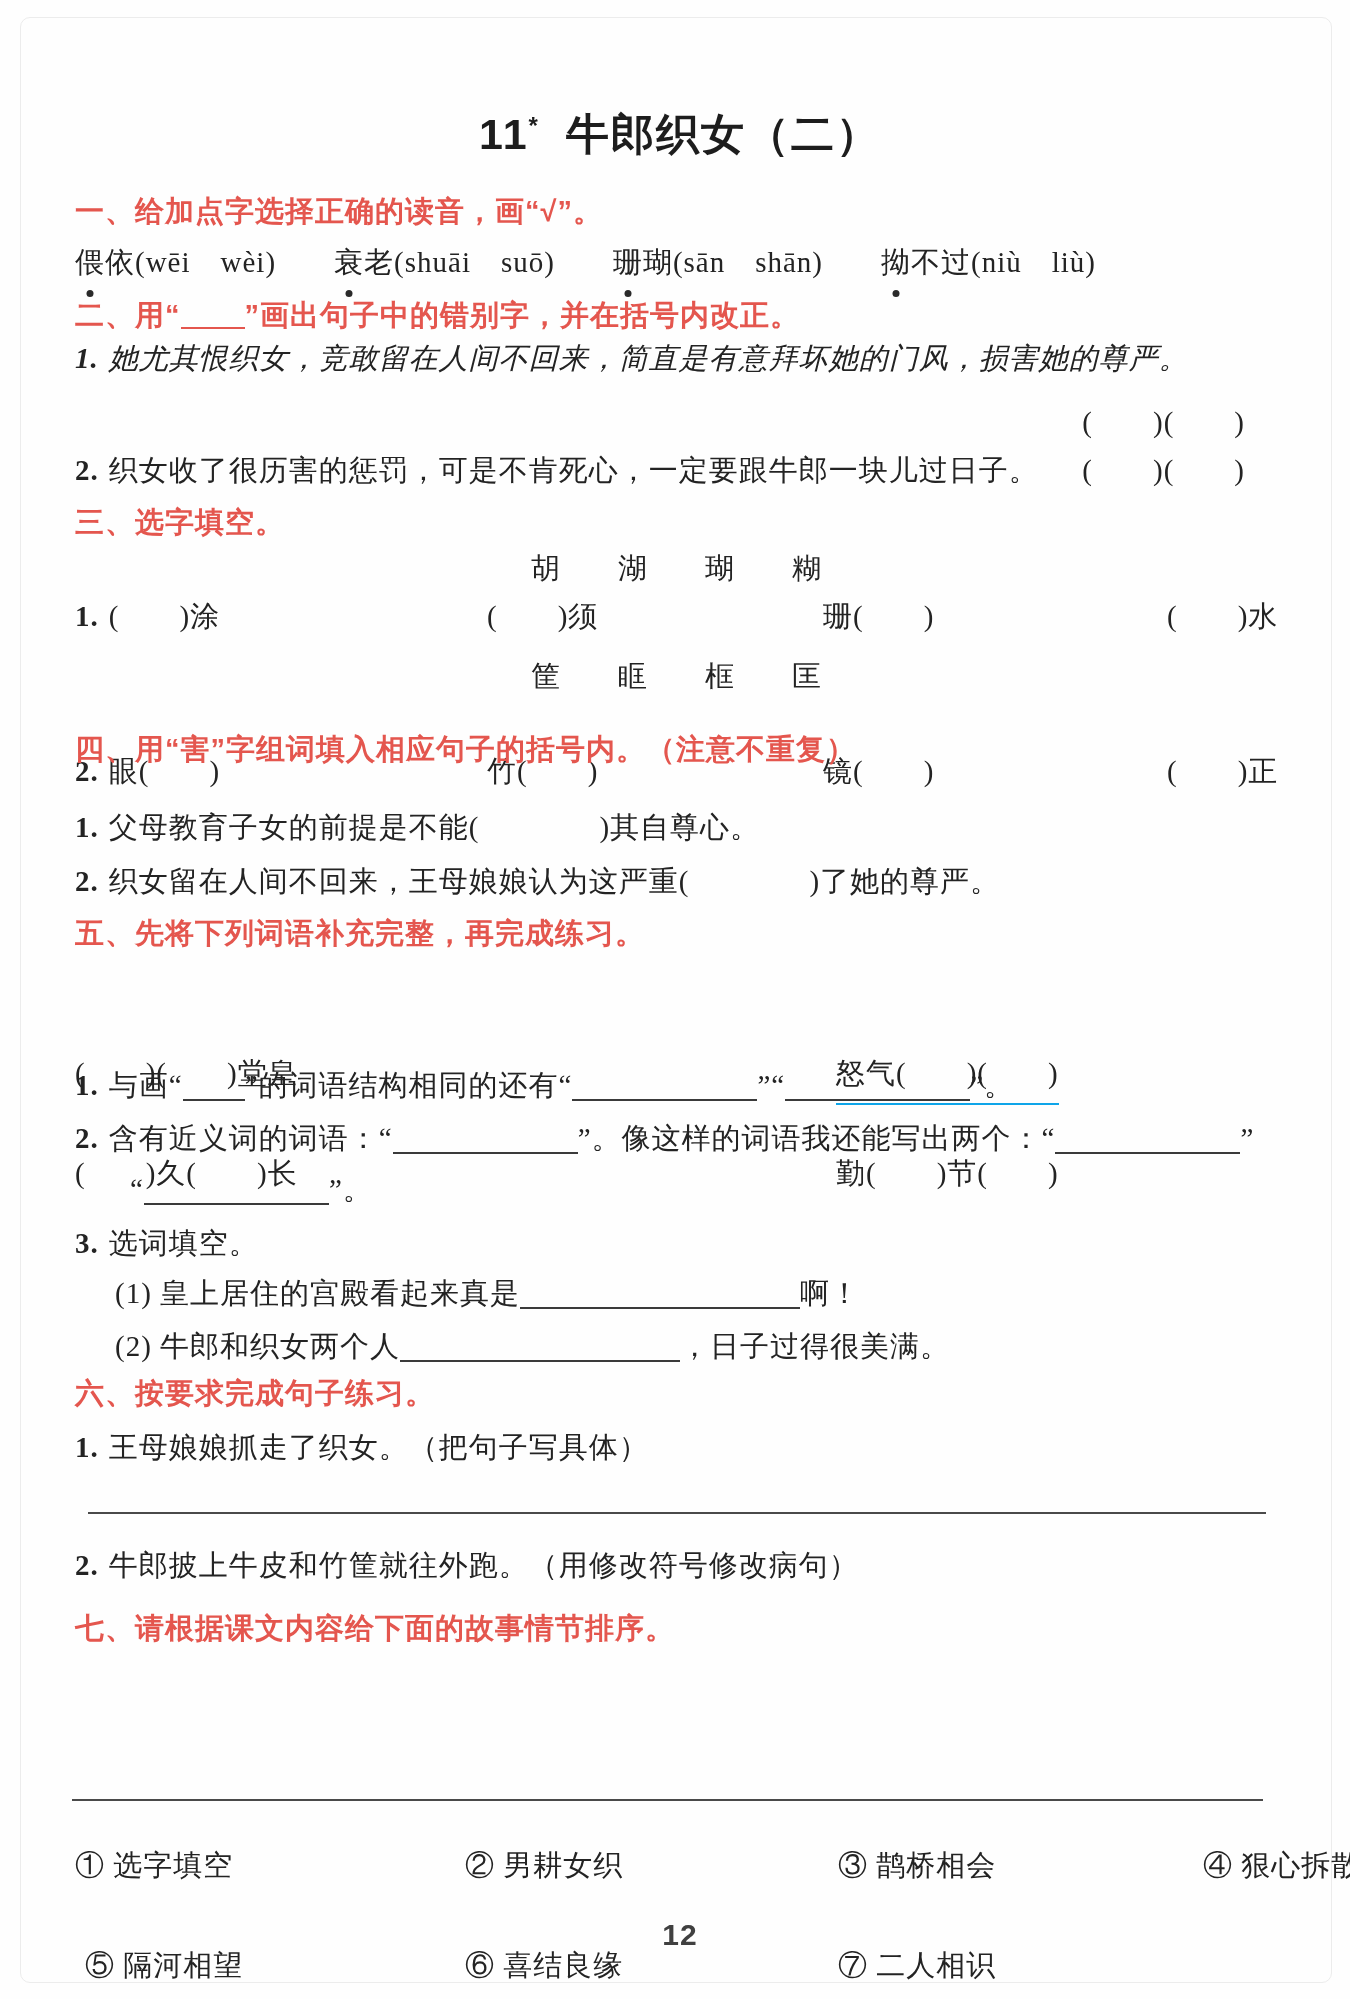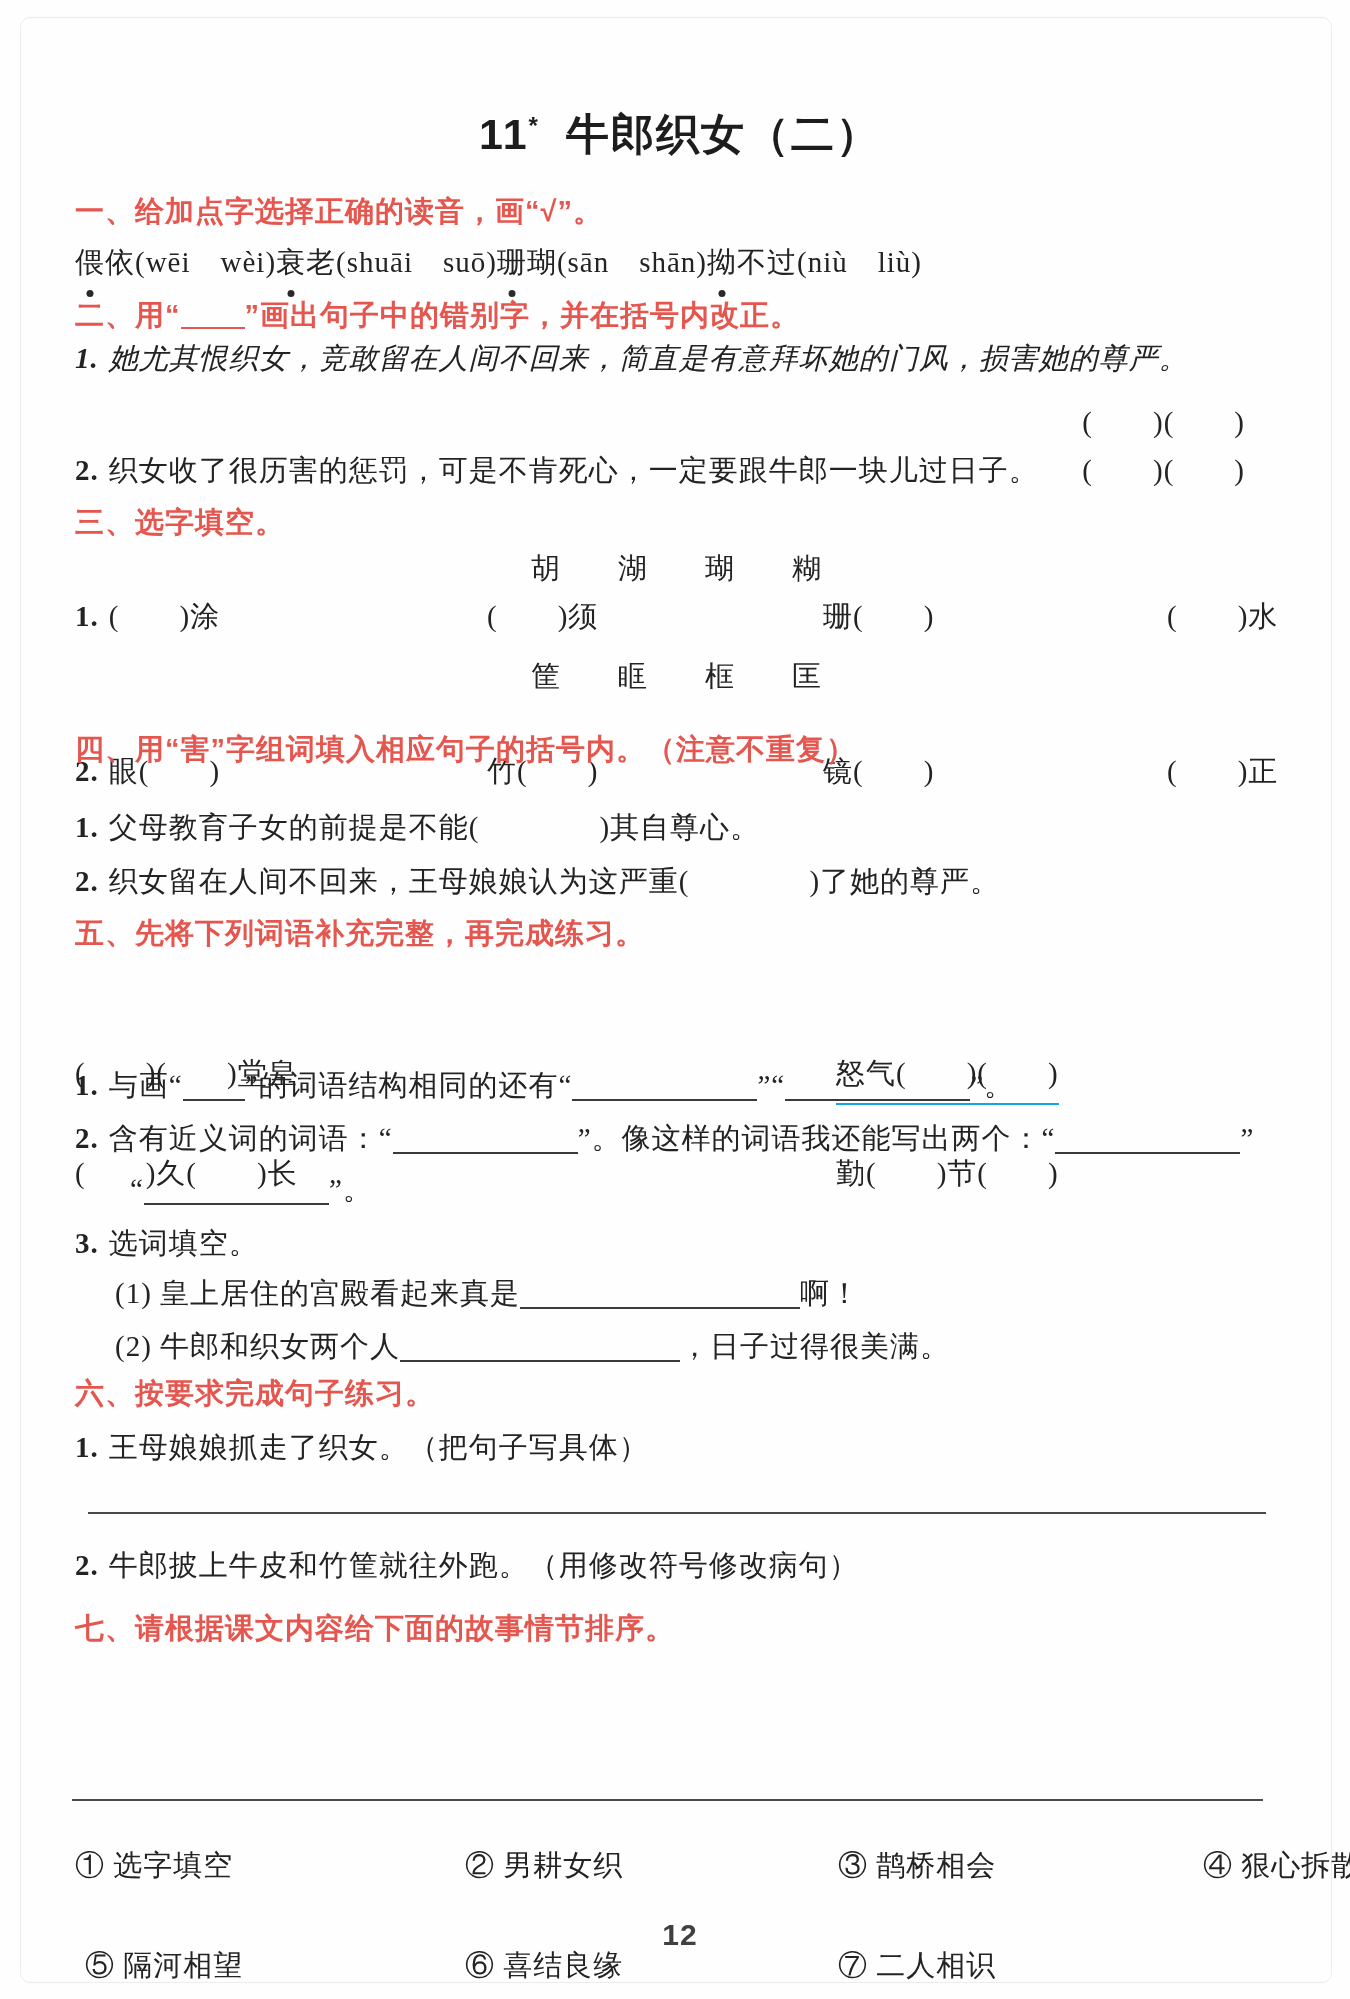--- a/index.html
+++ b/index.html
@@ -38,21 +38,21 @@
   .cols .c{position:absolute;top:0;white-space:nowrap;}
   .charrow{letter-spacing:0.5em;}
   .u{border-bottom:2px solid #0ea5e9;padding-bottom:9px;}
   .rightpar{text-align:right;padding-right:40px;}
   .parabs{position:absolute;right:40px;top:0;}
   .ansline{border-bottom:2px solid #4a4a4a;height:0;}
   .footer{
     text-align:center;font-family:"Liberation Sans","DejaVu Sans",sans-serif;
     font-weight:bold;font-size:30px;color:#404040;
   }
-  .flexrow{display:flex;}
+  .flexrow{display:flex;gap:58px;}
 </style>
 </head>
 <body>
 
 <div class="frame"></div>
 
 <div class="blk title" style="top:106px;">
   <span>11</span><span class="star">*</span><span>牛郎织女（二）</span>
 </div>
 

